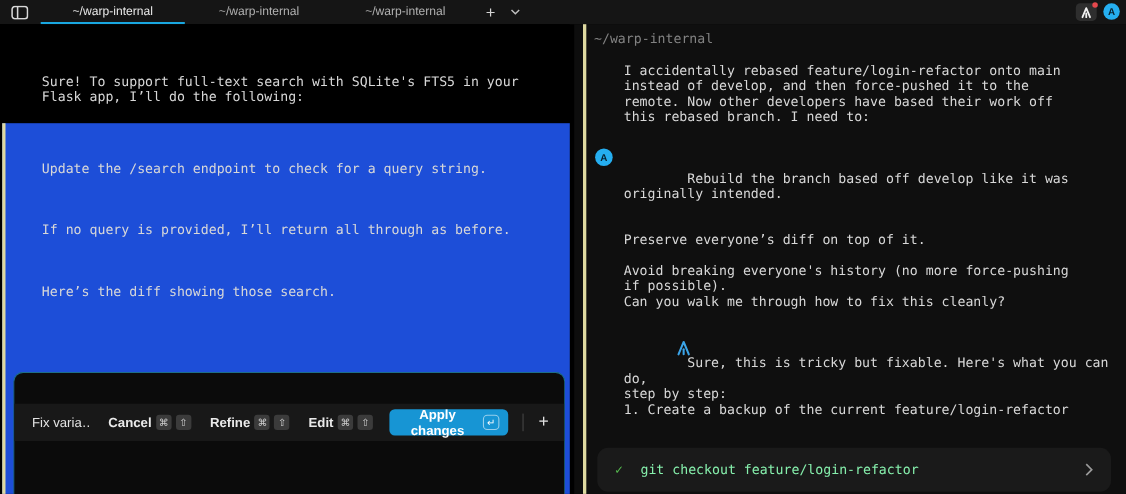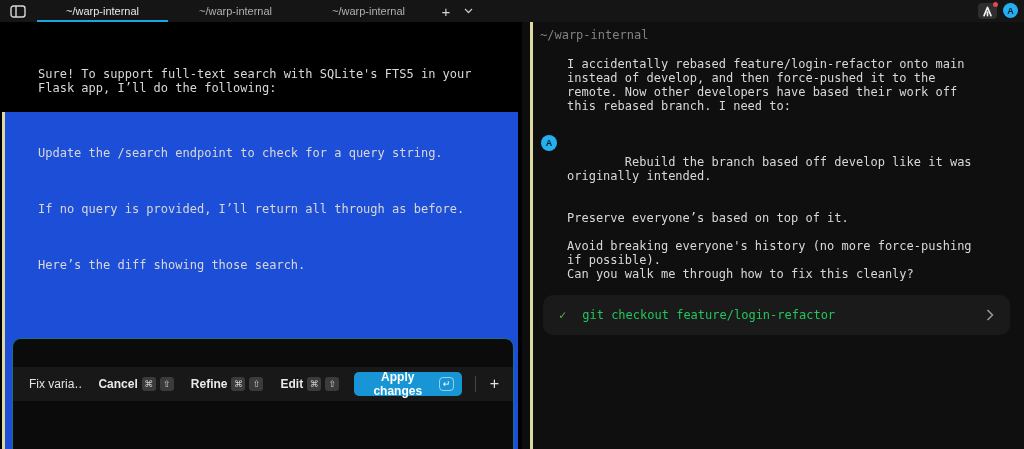--- a/index.html
+++ b/index.html
@@ -60,21 +60,21 @@
                  background:#0f0f0f; border-left:3px solid #ded9a0; padding-top:4px; }
   .pane-header { margin:2px 0 15px 7px; font-size:12px; color:#828282; }
   .msg { margin:0 10px 14px 34px; position:relative; }
   .msg-avatar { position:absolute; left:-26px; top:8px; width:16px; height:16px; border-radius:50%;
                 background:#25aef0; color:#07202e; font-family:"Liberation Sans",sans-serif;
                 font-size:9px; font-weight:bold; display:flex; align-items:center; justify-content:center; }
   .msg-logo { position:absolute; left:-25px; top:0px; }
   .cmd-block { margin:0 14px 18px 10px; height:40px; background:#1a1a1a; border-radius:10px;
                display:flex; align-items:center; padding:0 16px; cursor:pointer; }
   .cmd-check { color:#55b94f; font-size:12px; }
-  .cmd-text { flex:1; margin-left:16px; font-size:12px; color:#22c55e; white-space:pre; }
+  .cmd-text { flex:1; margin-left:16px; font-size:12px; color:#86efac; white-space:pre; }
 </style>
 </head>
 <body>
 
 <header class="tabbar">
   <div class="sidebar-toggle">
     <svg width="16" height="13" viewBox="0 0 16 13">
       <rect x="1" y="1" width="14" height="11" rx="2.5" fill="none" stroke="#d8d8d8" stroke-width="1.4"></rect>
       <line x1="6" y1="1" x2="6" y2="12" stroke="#d8d8d8" stroke-width="1.4"></line>
     </svg>
@@ -160,25 +160,36 @@
       <div class="msg term-text">I accidentally rebased feature/login-refactor onto main
 instead of develop, and then force-pushed it to the
 remote. Now other developers have based their work off
 this rebased branch. I need to:</div>
 
       <div class="msg term-text">
         <span class="msg-avatar"><span>A</span></span>
         <span>Rebuild the branch based off develop like it was
 originally intended.</span>
       </div>
-      <div class="msg term-text">Preserve everyone’s based on top of it.</div>
+      <div class="msg term-text">Preserve everyone’s diff on top of it.</div>
       <div class="msg term-text">Avoid breaking everyone's history (no more force-pushing
 if possible).
 Can you walk me through how to fix this cleanly?</div>
 
+      <div class="msg term-text">
+        <span class="msg-logo">
+          <svg width="15" height="15" viewBox="0 0 16 16">
+            <path d="M3 14 L8 2 L13 14" fill="none" stroke="#3ba4e8" stroke-width="2" stroke-linecap="round" stroke-linejoin="round"></path>
+            <line x1="8" y1="9" x2="8" y2="14" stroke="#3ba4e8" stroke-width="2" stroke-linecap="round"></line>
+          </svg>
+        </span>
+        <span>Sure, this is tricky but fixable. Here's what you can do,
+step by step:
+1. Create a backup of the current feature/login-refactor</span>
+      </div>
 
       <div class="cmd-block">
         <span class="cmd-check">✓</span>
         <span class="cmd-text">git checkout feature/login-refactor</span>
         <svg width="8" height="12" viewBox="0 0 8 12">
           <path d="M1.5 1 L6.5 6 L1.5 11" fill="none" stroke="#9a9a9a" stroke-width="1.5"></path>
         </svg>
       </div>
 
     </div>

